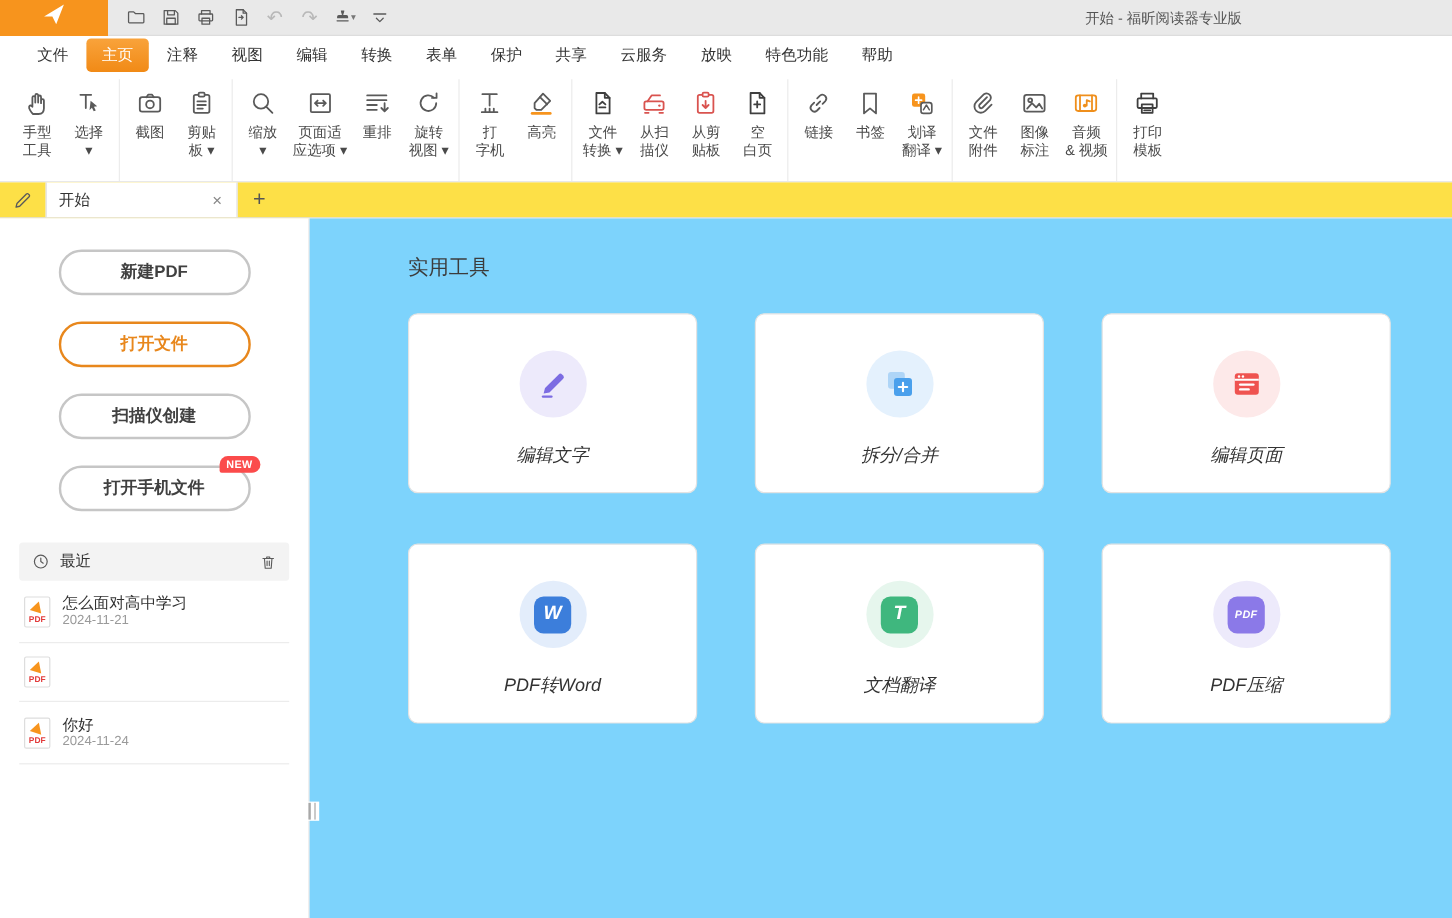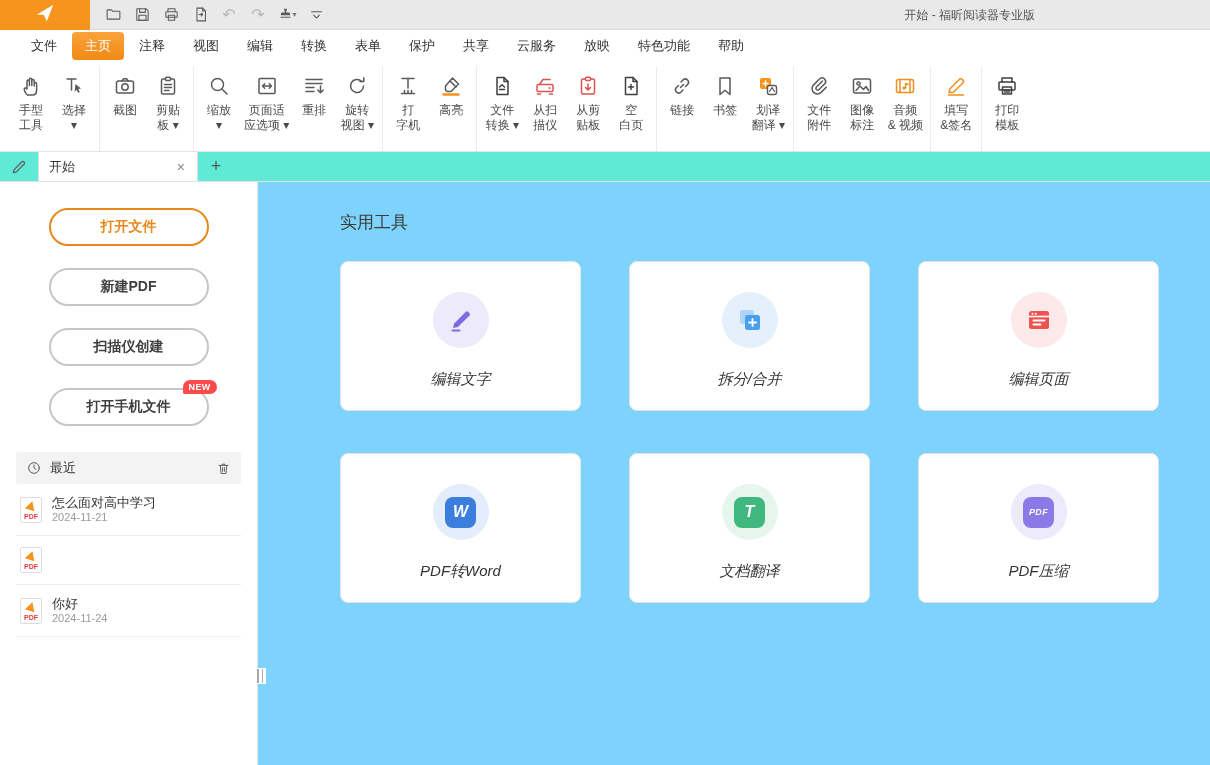--- a/index.html
+++ b/index.html
@@ -28,21 +28,21 @@
   .rgroup:last-child{border-right:none;}
   .rb-item{min-width:42px;display:flex;flex-direction:column;align-items:center;padding:3px 3px;border-radius:3px;cursor:pointer;}
   .rb-icon{height:30px;display:flex;align-items:center;justify-content:center;margin-bottom:2px;}
   .rb-l{font-size:12px;color:#4a4a4a;line-height:15px;height:15px;text-align:center;white-space:nowrap;}
   .ic{fill:none;stroke:#5a5a5a;stroke-width:1.5;stroke-linecap:round;stroke-linejoin:round;}
   .ic.red{stroke:#d9534f;}
   .ic.orange{stroke:#ef8f1c;}
   .ic.dark{stroke:#3f3f3f;}
 
   
-  .tabbar{height:30px;flex:0 0 30px;display:flex;align-items:stretch;border-bottom:1px solid #e0e0e0;background:#5eead4;}
+  .tabbar{height:30px;flex:0 0 30px;display:flex;align-items:stretch;border-bottom:1px solid #e0e0e0;background:#fde047;}
   .tab-pencil{width:38px;display:flex;align-items:center;justify-content:center;cursor:pointer;}
   .doc-tab{width:160px;border-left:1px solid #e0e0e0;border-right:1px solid #e0e0e0;display:flex;align-items:center;padding:0 10px;gap:6px;cursor:pointer;background:#fff;}
   .doc-tab-label{font-size:13px;color:#333;flex:1;}
   .tab-close{color:#888;font-size:14px;line-height:1;cursor:pointer;padding:0 2px;}
   .tab-add{width:36px;display:flex;align-items:center;justify-content:center;font-size:18px;color:#555;cursor:pointer;}
 
   
   .body{flex:1;display:flex;min-height:0;position:relative;background:#fff;}
   .sidebar{width:258px;flex:0 0 258px;border-right:1px solid #e5e5e5;padding-top:26px;display:flex;flex-direction:column;}
   .sb-btn{width:160px;height:38px;margin:0 auto 22px;border-radius:19px;border:2px solid #c6c6c6;background:#fff;font-size:14px;font-weight:bold;color:#404040;display:flex;align-items:center;justify-content:center;cursor:pointer;position:relative;font-family:inherit;}
@@ -377,32 +377,20 @@
               <path d="M7 5.5v13M17 5.5v13"></path>
               <circle cx="11" cy="14" r="1.6" fill="#ef8f1c" stroke="none"></circle>
               <path d="M12.6 14V9.5l2.6 1"></path>
             </svg>
           </span>
         <span class="rb-l">音频</span>
         <span class="rb-l">&amp; 视频</span>
       </div>
     </div>
 
-    <div class="rgroup">
-      <div class="rb-item">
-        <span class="rb-icon">
-            <svg class="ic orange" width="24" height="24" viewBox="0 0 24 24">
-              <path d="M5 18.5l1-3.8 9.5-9.5a1.8 1.8 0 012.6 0l.9.9a1.8 1.8 0 010 2.6L9.5 18.2z"></path>
-              <path d="M4.5 21h15"></path>
-            </svg>
-          </span>
-        <span class="rb-l">填写</span>
-        <span class="rb-l">&amp;签名</span>
-      </div>
-    </div>
 
     <div class="rgroup">
       <div class="rb-item">
         <span class="rb-icon">
             <svg class="ic dark" width="24" height="24" viewBox="0 0 24 24">
               <path d="M7 8V4h10v4"></path>
               <rect x="4" y="8" width="16" height="8" rx="1"></rect>
               <path d="M7.5 13h9v7h-9z"></path>
               <path d="M9.5 16h5M9.5 18h5"></path>
             </svg>
@@ -422,25 +410,25 @@
     <div class="doc-tab">
       <span class="doc-tab-label">开始</span>
       <span class="tab-close">×</span>
     </div>
     <div class="tab-add">+</div>
   </div>
 
   <div class="body">
 
     <div class="sidebar">
+      <button class="sb-btn">
+        <span>新建PDF</span>
+      </button>
       <button class="sb-btn primary">
         <span>打开文件</span>
-      </button>
-      <button class="sb-btn">
-        <span>新建PDF</span>
       </button>
       <button class="sb-btn">
         <span>扫描仪创建</span>
       </button>
       <button class="sb-btn">
         <span>打开手机文件</span>
         <span class="badge">NEW</span>
       </button>
 
       <div class="recent-head">

